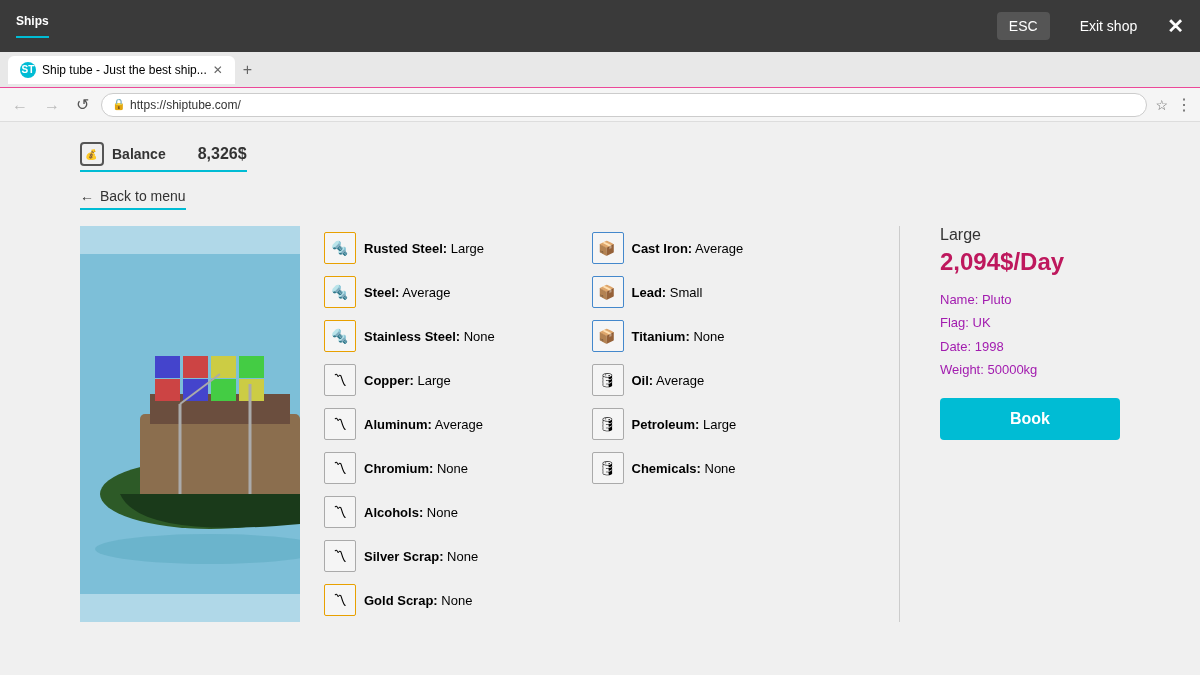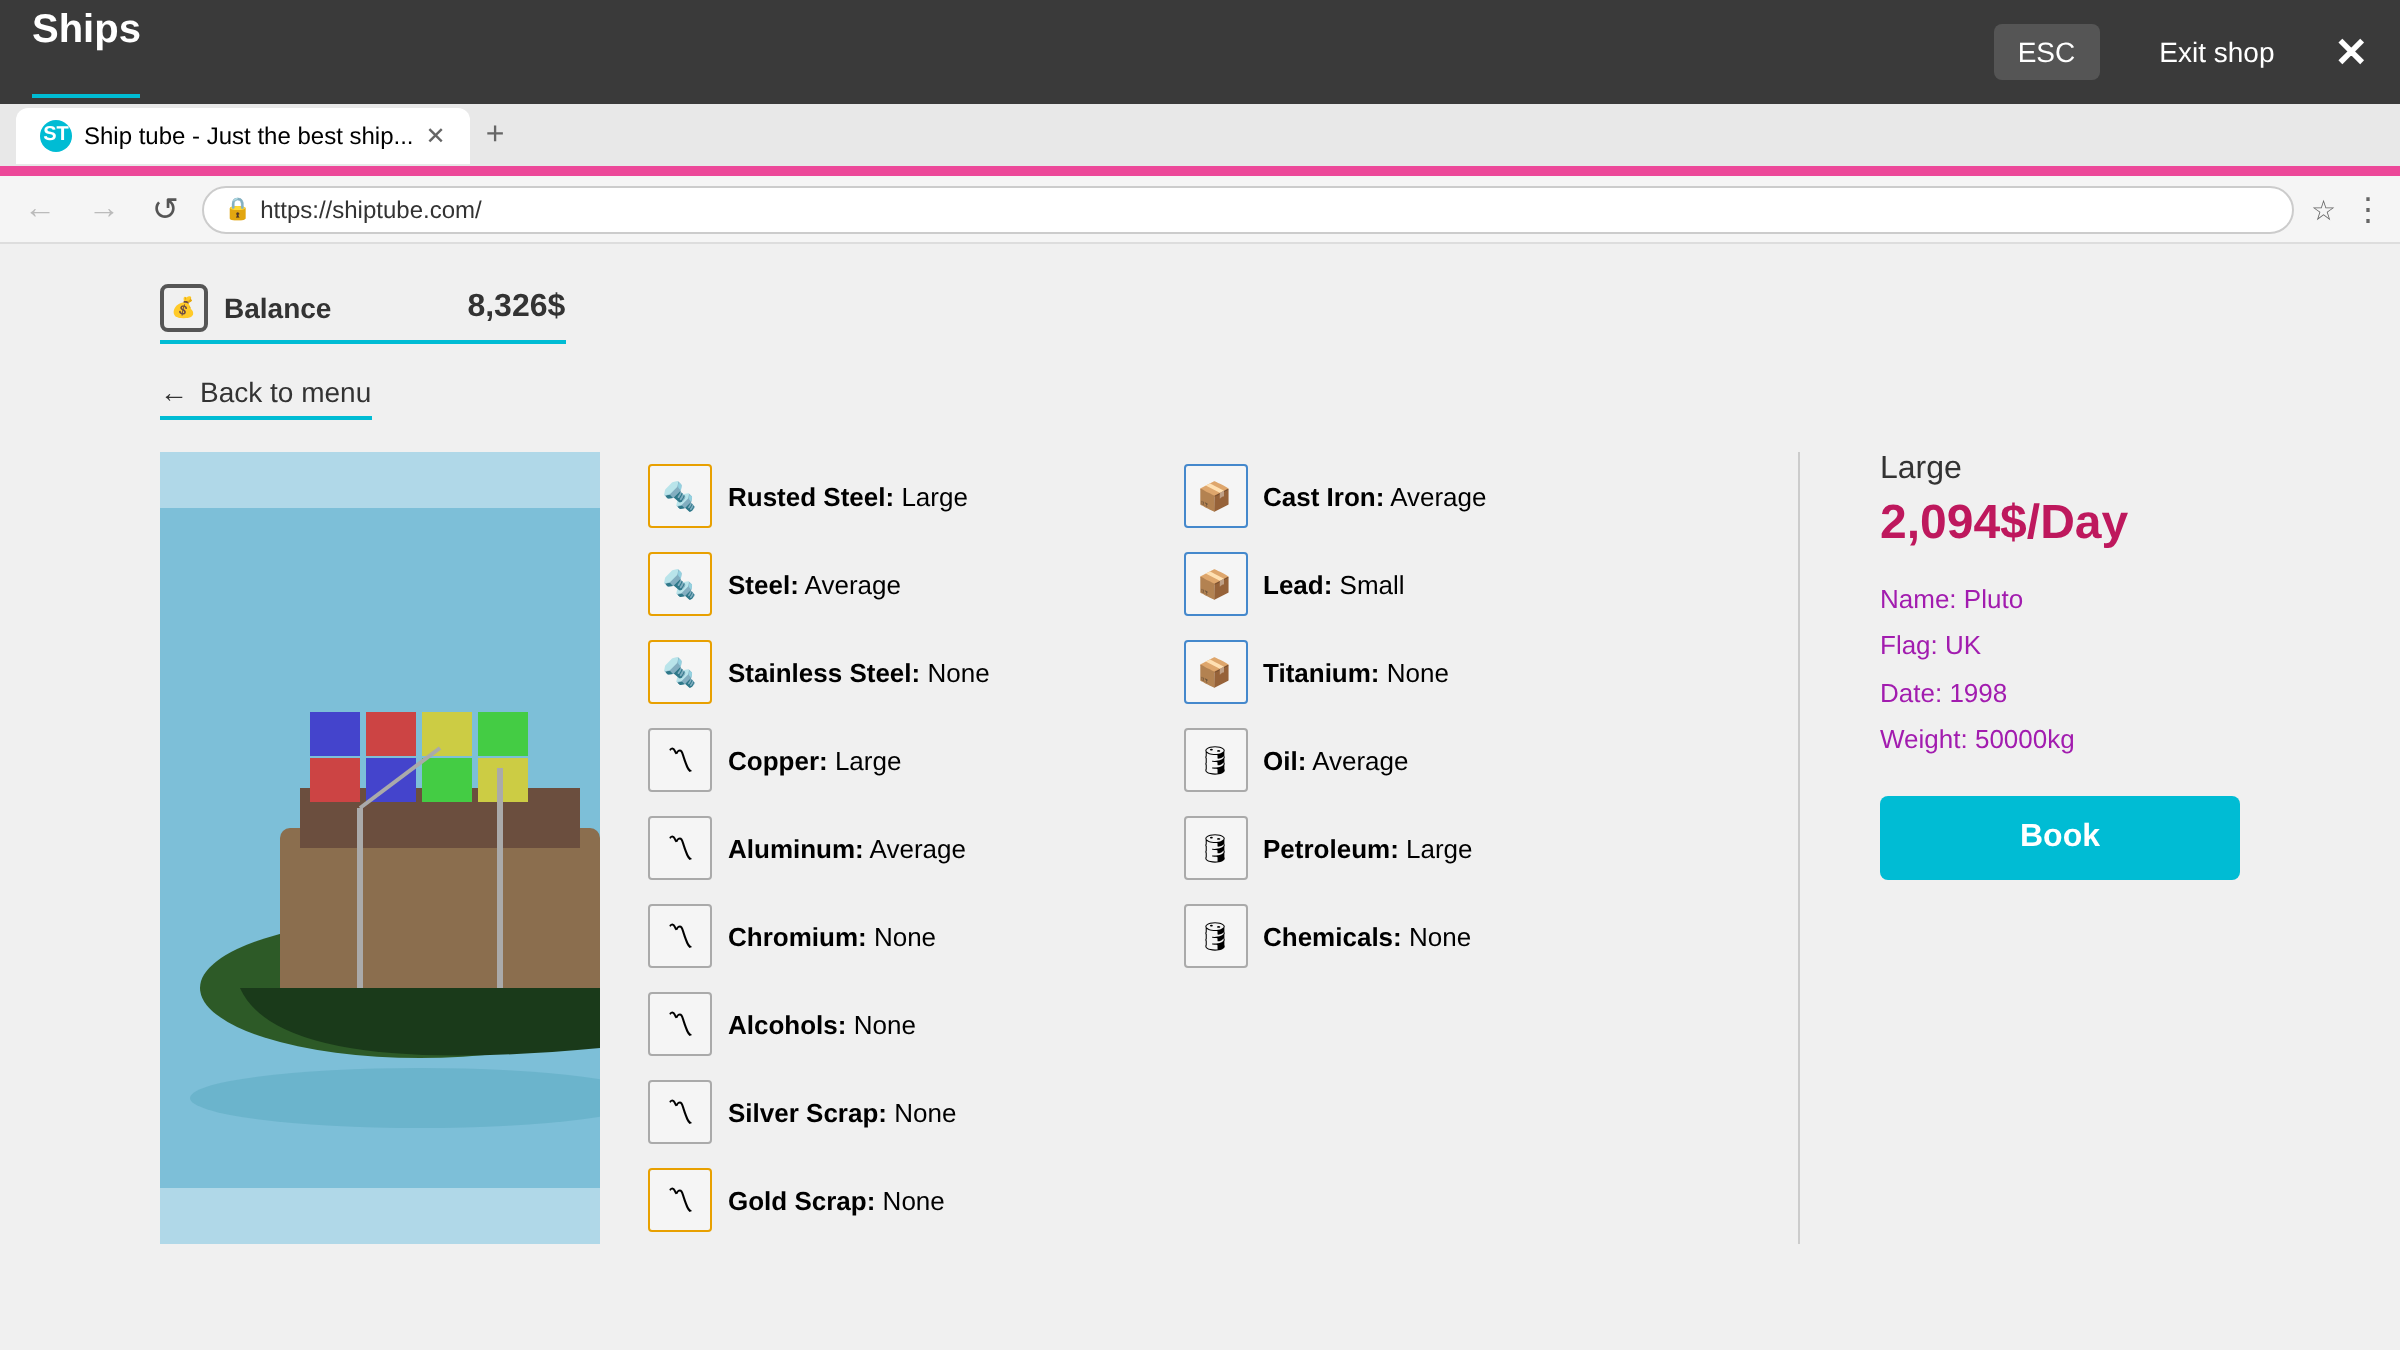--- a/index.html
+++ b/index.html
@@ -9,24 +9,24 @@
     .app-bar {
       background: #3a3a3a;
       height: 52px;
       display: flex;
       align-items: center;
       justify-content: space-between;
       padding: 0 16px;
     }
     .app-bar-title {
       color: white;
-      font-size: 20px;
+      font-size: 12px;
       font-weight: bold;
       border-bottom: 2px solid #00bcd4;
-      padding-bottom: 20px;
+      padding-bottom: 8px;
     }
     .app-bar-controls {
       display: flex;
       align-items: center;
       gap: 30px;
     }
     .esc-btn {
       background: #555;
       color: white;
       border: none;
@@ -52,21 +52,21 @@
     }
 
     
     .browser-chrome {
       background: #e8e8e8;
       height: 36px;
       display: flex;
       align-items: center;
       padding: 0 8px;
       gap: 8px;
-      border-bottom: 5px solid #ec4899;
+      border-bottom: 1px solid #ec4899;
     }
     .browser-tab {
       background: white;
       border-radius: 6px 6px 0 0;
       padding: 4px 12px;
       font-size: 12px;
       display: flex;
       align-items: center;
       gap: 6px;
       height: 28px;
@@ -172,21 +172,21 @@
     }
     .balance-label {
       font-size: 14px;
       color: #333;
       font-weight: bold;
     }
     .balance-value {
       font-size: 16px;
       color: #333;
       font-weight: bold;
-      margin-left: 60px;
+      margin-left: 24px;
     }
 
     
     .back-btn {
       display: flex;
       align-items: center;
       gap: 6px;
       background: transparent;
       border: none;
       color: #333;

